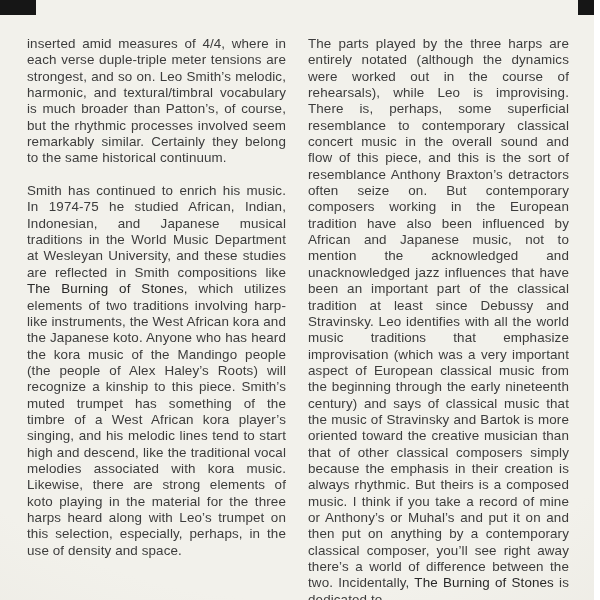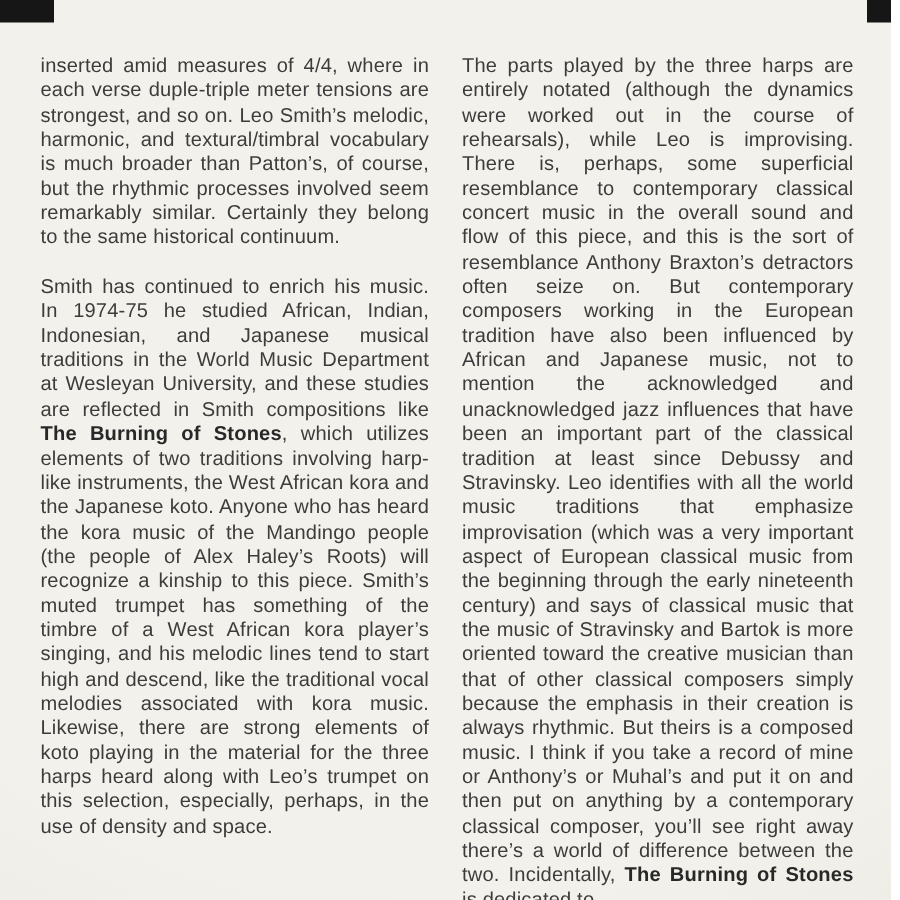--- a/index.html
+++ b/index.html
@@ -38,21 +38,21 @@
     line-height: 16.35px;
     letter-spacing: 0.12px;
     color: var(--ink, #3c3c3c);
     -webkit-hyphens: none;
     hyphens: none;
   }
   .col-left  { left: 27px;  width: 259px; }
   .col-right { left: 308px; width: 261px; }
   .para { margin: 0; }
   .para + .para { margin-top: 16.35px; }
-  .bold   { font-weight: bold; color: var(--ink-bold, #282828); }
+  .bold   { font-weight: normal; color: var(--ink-bold, #282828); }
   .italic { }
 </style>
 </head>
 <body>
 
 <div class="page">
   <div class="corner-mark mark-left"></div>
   <div class="corner-mark mark-right"></div>
   <div class="col col-left">
       <p class="para"><span class="regular">inserted amid measures of 4/4, where in each verse duple-triple meter tensions are strongest, and so on. Leo Smith’s melodic, harmonic, and textural/timbral vocabulary is much broader than Patton’s, of course, but the rhythmic processes involved seem remarkably similar. Certainly they belong to the same historical continuum.</span></p>

